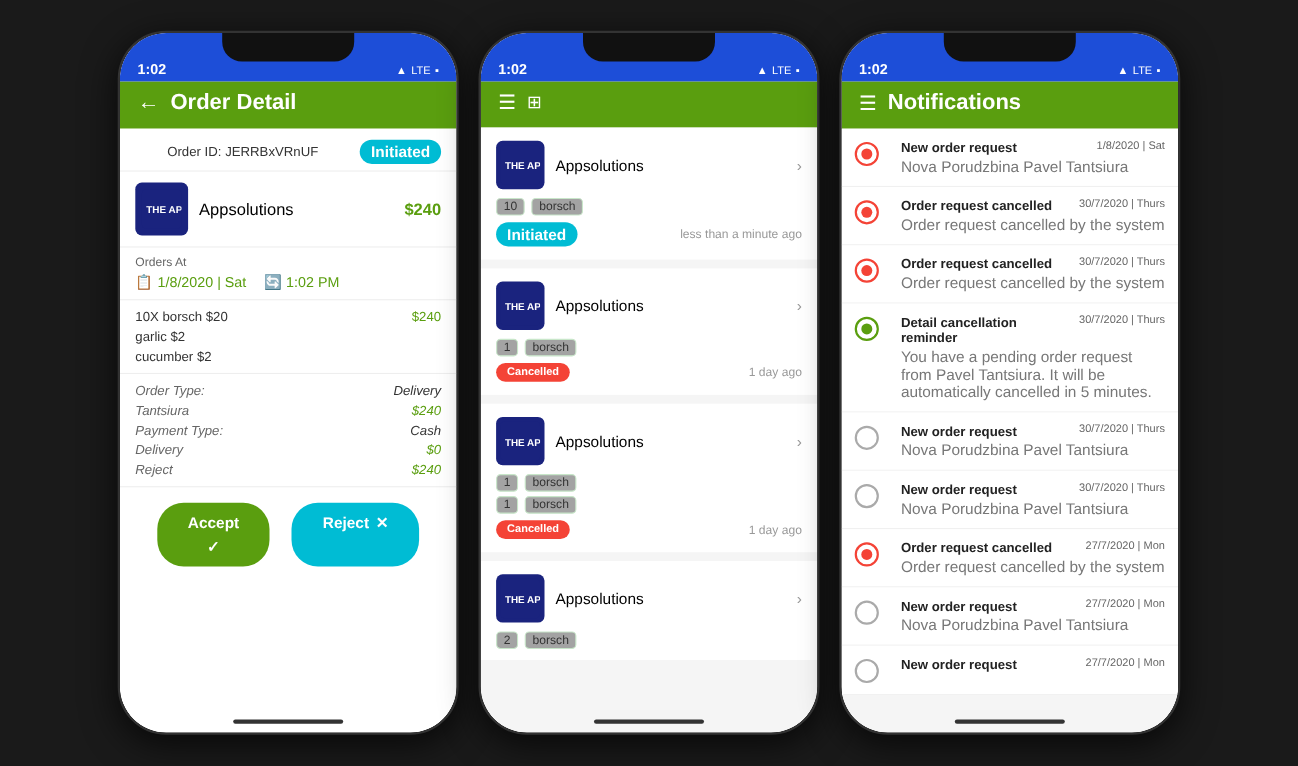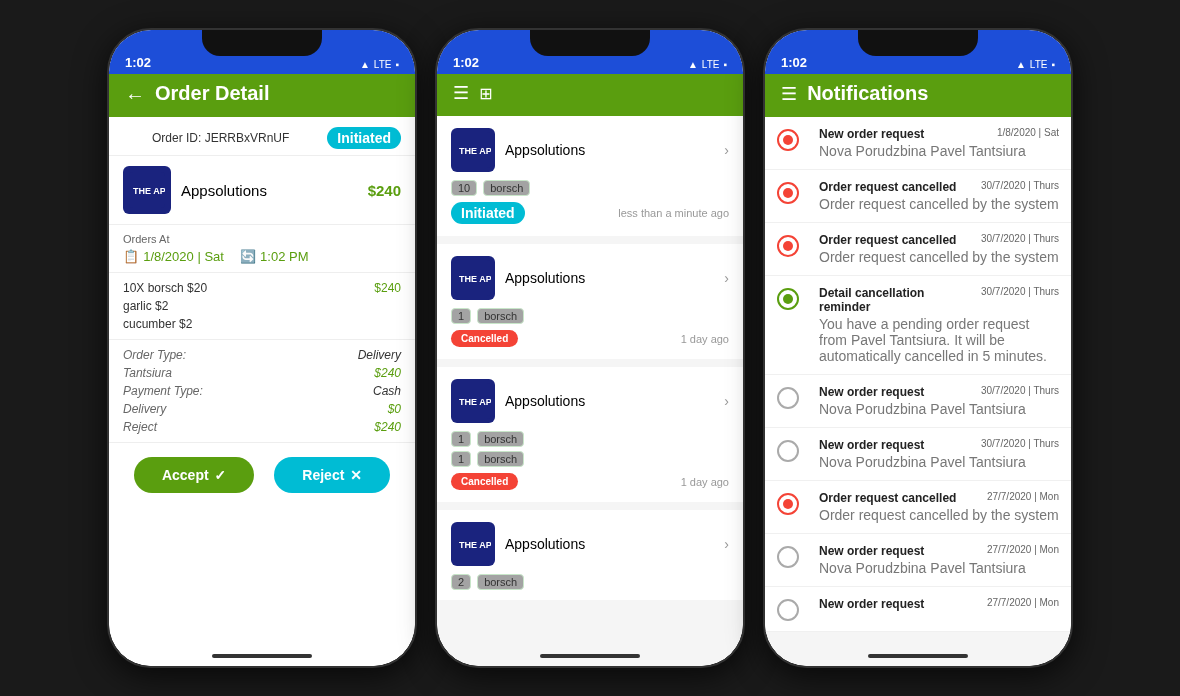--- a/index.html
+++ b/index.html
@@ -225,20 +225,21 @@
       color: #fff;
       border: none;
       border-radius: 24px;
       padding: 10px 28px;
       font-size: 14px;
       font-weight: 600;
       cursor: pointer;
       display: flex;
       align-items: center;
       gap: 6px;
+      flex-direction: column;
     }
     .btn-reject {
       background: #00bcd4;
       color: #fff;
       border: none;
       border-radius: 24px;
       padding: 10px 28px;
       font-size: 14px;
       font-weight: 600;
       cursor: pointer;

